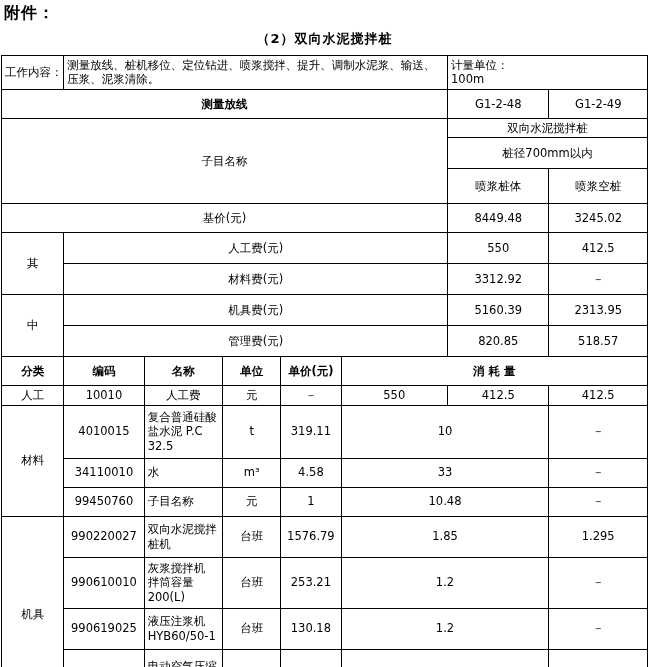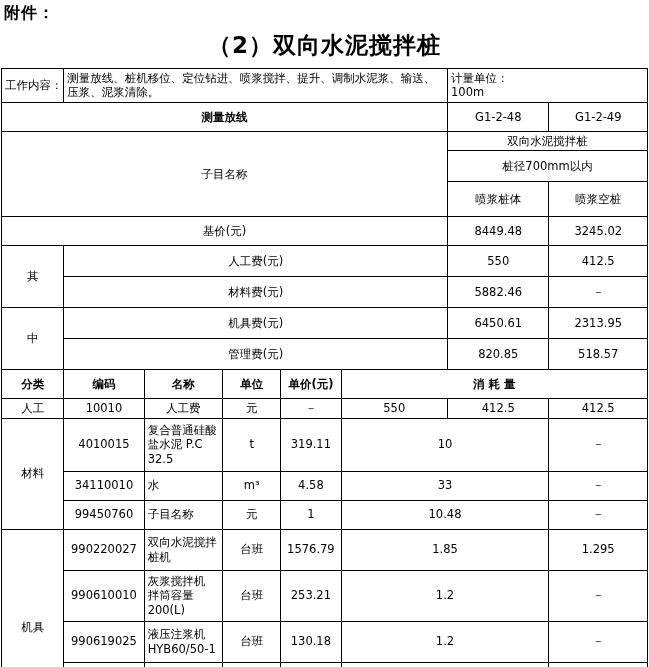--- a/index.html
+++ b/index.html
@@ -21,21 +21,21 @@
     box-sizing: border-box;
   }
   .attach-title {
     font-size: 16px;
     font-weight: bold;
     padding: 3px 4px 2px 4px;
     letter-spacing: 1px;
   }
   .main-title {
     text-align: center;
-    font-size: 23px;
+    font-size: 13px;
     font-weight: bold;
     padding: 4px 0 7px 0;
     letter-spacing: 1px;
   }
   table.sheet {
     border-collapse: collapse;
     width: 647px;
     margin: 0 1px;
     table-layout: fixed;
   }
@@ -112,27 +112,27 @@
     </tr>
 
     <tr>
       <td class="c med" rowspan="2">其</td>
       <td class="c med" colspan="6" style="height:26px">人工费(元)</td>
       <td class="c">550</td>
       <td class="c">412.5</td>
     </tr>
     <tr>
       <td class="c med" colspan="6" style="height:26px">材料费(元)</td>
-      <td class="c">5882.46</td>
+      <td class="c">3312.92</td>
       <td class="c">－</td>
     </tr>
     <tr>
       <td class="c med" rowspan="2">中</td>
       <td class="c med" colspan="6" style="height:26px">机具费(元)</td>
-      <td class="c">6450.61</td>
+      <td class="c">5160.39</td>
       <td class="c">2313.95</td>
     </tr>
     <tr>
       <td class="c med" colspan="6" style="height:26px">管理费(元)</td>
       <td class="c">820.85</td>
       <td class="c">518.57</td>
     </tr>
 
     <tr>
       <td class="c med b" style="height:24px">分类</td>

